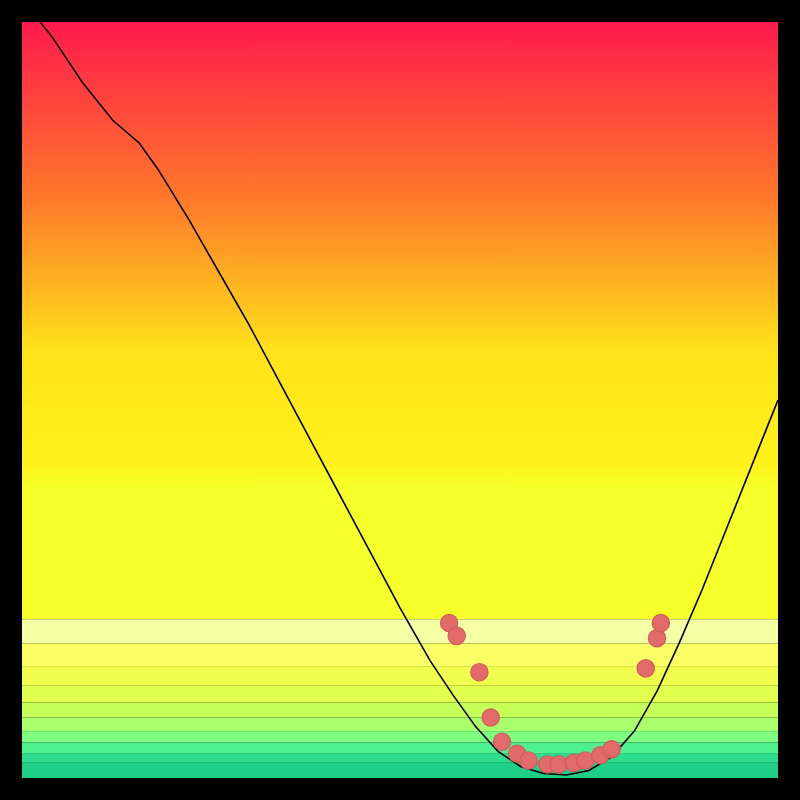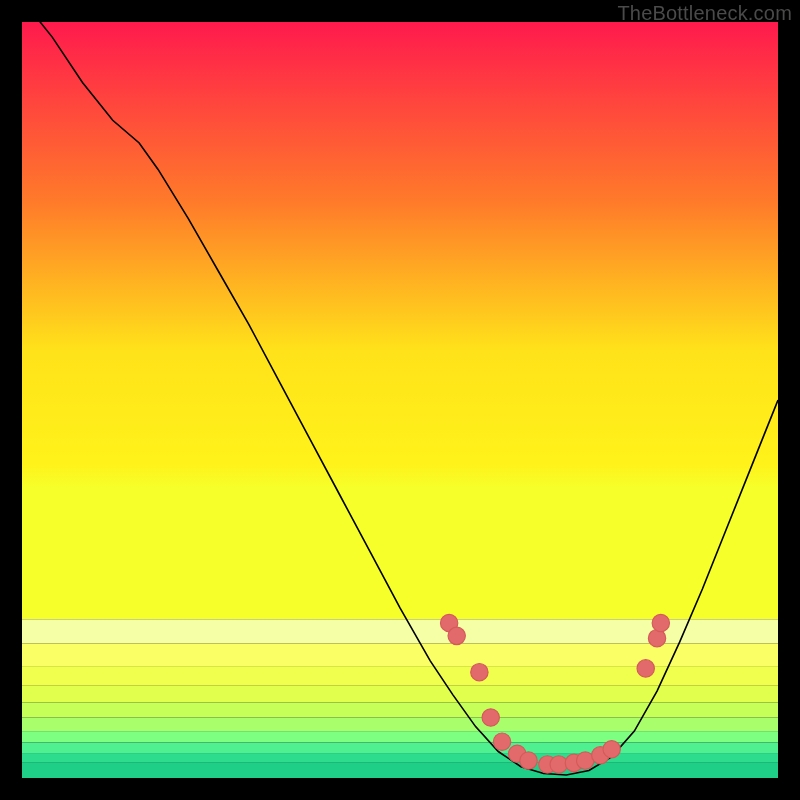--- a/index.html
+++ b/index.html
@@ -38,21 +38,20 @@
     color: #4a4a4a;
     font-size: 20px;
     font-weight: 400;
     letter-spacing: 0.2px;
   }
 </style>
 </head>
 <body>
 
 <div class="outer">
-  <div class="watermark">TheBottleneck.com</div>
   <div class="plot-area">
     <svg viewBox="0 0 100 100" preserveAspectRatio="none">
       <defs>
         <linearGradient id="bg-grad" x1="0" y1="0" x2="0" y2="1">
           <stop id="g0" offset="0%" stop-color="#ff1a4d"></stop>
           <stop id="g1" offset="30%" stop-color="#ff7a2a"></stop>
           <stop id="g2" offset="55%" stop-color="#ffe21a"></stop>
           <stop id="g3" offset="74%" stop-color="#fff21a"></stop>
           <stop id="g4" offset="78%" stop-color="#f6ff2a"></stop>
         </linearGradient>

